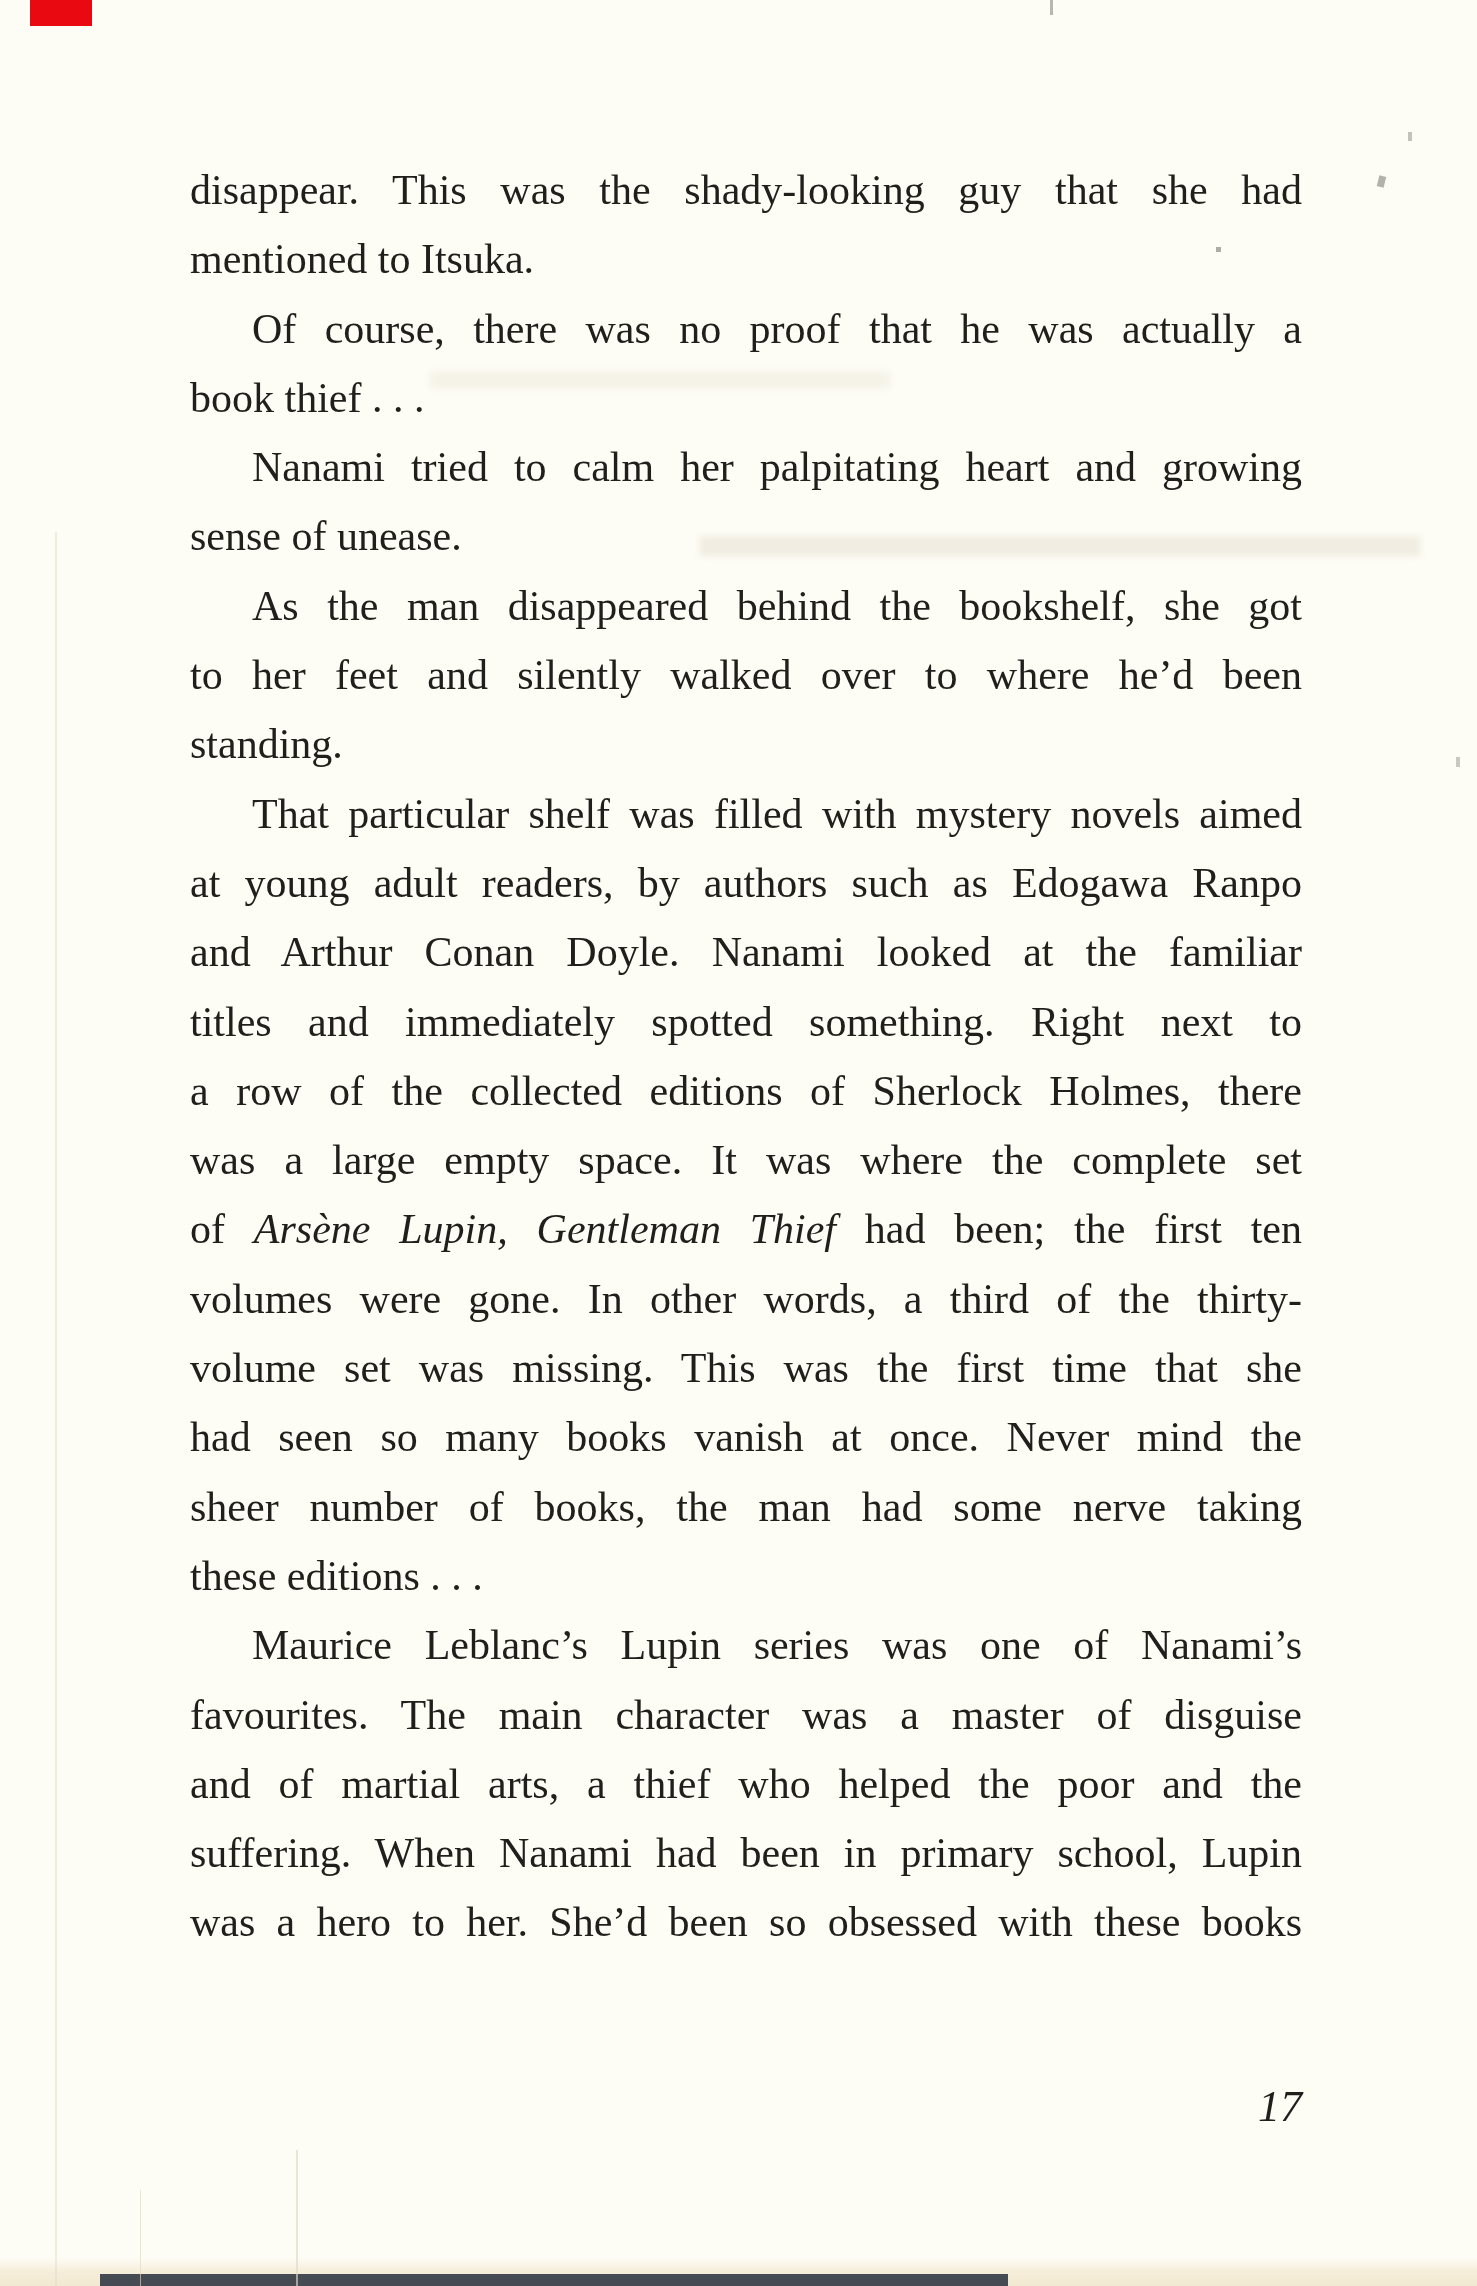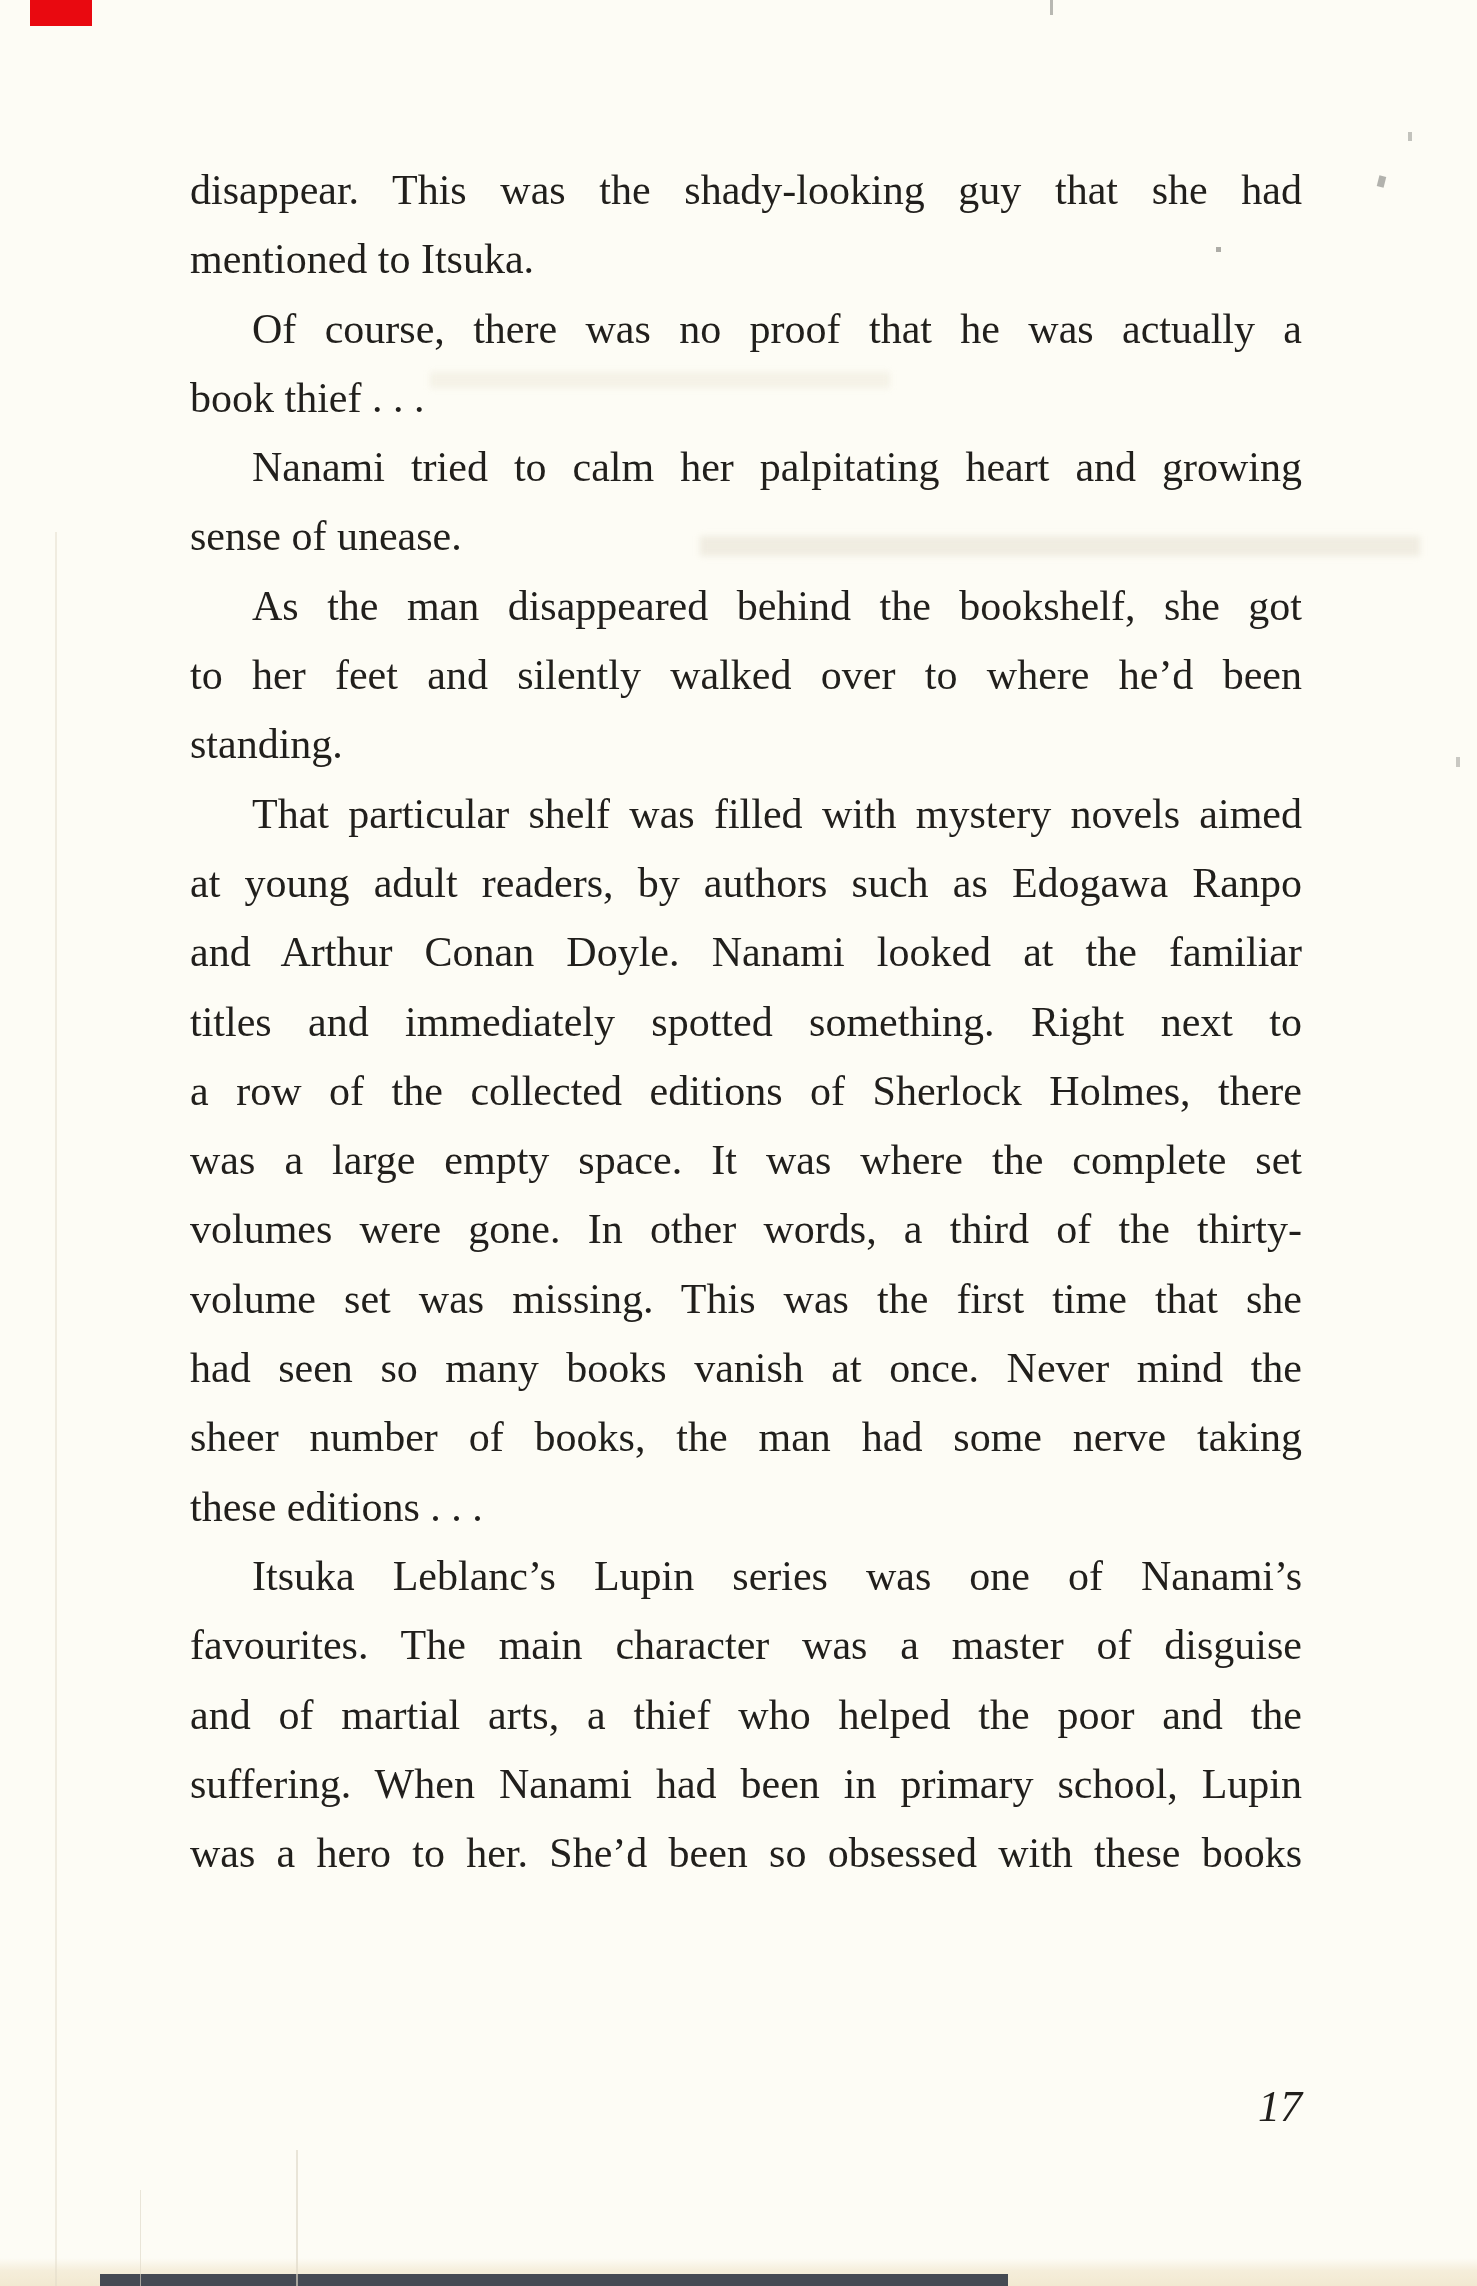--- a/index.html
+++ b/index.html
@@ -73,26 +73,27 @@
       <div class="line end"><span>sense of unease.</span></div>
       <div class="line indent"><span>As the man disappeared behind the bookshelf, she got</span></div>
       <div class="line"><span>to her feet and silently walked over to where he’d been</span></div>
       <div class="line end"><span>standing.</span></div>
       <div class="line indent"><span>That particular shelf was filled with mystery novels aimed</span></div>
       <div class="line"><span>at young adult readers, by authors such as Edogawa Ranpo</span></div>
       <div class="line"><span>and Arthur Conan Doyle. Nanami looked at the familiar</span></div>
       <div class="line"><span>titles and immediately spotted something. Right next to</span></div>
       <div class="line"><span>a row of the collected editions of Sherlock Holmes, there</span></div>
       <div class="line"><span>was a large empty space. It was where the complete set</span></div>
+      <div class="line"><span>of </span><span class="em">Arsène Lupin, Gentleman Thief</span><span> had been; the first ten</span></div>
       <div class="line"><span>volumes were gone. In other words, a third of the thirty-</span></div>
       <div class="line"><span>volume set was missing. This was the first time that she</span></div>
       <div class="line"><span>had seen so many books vanish at once. Never mind the</span></div>
       <div class="line"><span>sheer number of books, the man had some nerve taking</span></div>
       <div class="line end"><span>these editions . . .</span></div>
-      <div class="line indent"><span>Itsuka Leblanc’s Lupin series was one of Nanami’s</span></div>
+      <div class="line indent"><span>Maurice Leblanc’s Lupin series was one of Nanami’s</span></div>
       <div class="line"><span>favourites. The main character was a master of disguise</span></div>
       <div class="line"><span>and of martial arts, a thief who helped the poor and the</span></div>
       <div class="line"><span>suffering. When Nanami had been in primary school, Lupin</span></div>
       <div class="line"><span>was a hero to her. She’d been so obsessed with these books</span></div>
     </div>
 
   <div class="page-number">17</div>
 
   <div class="red-edge-mark"></div>
   <div class="bottom-band"></div>

